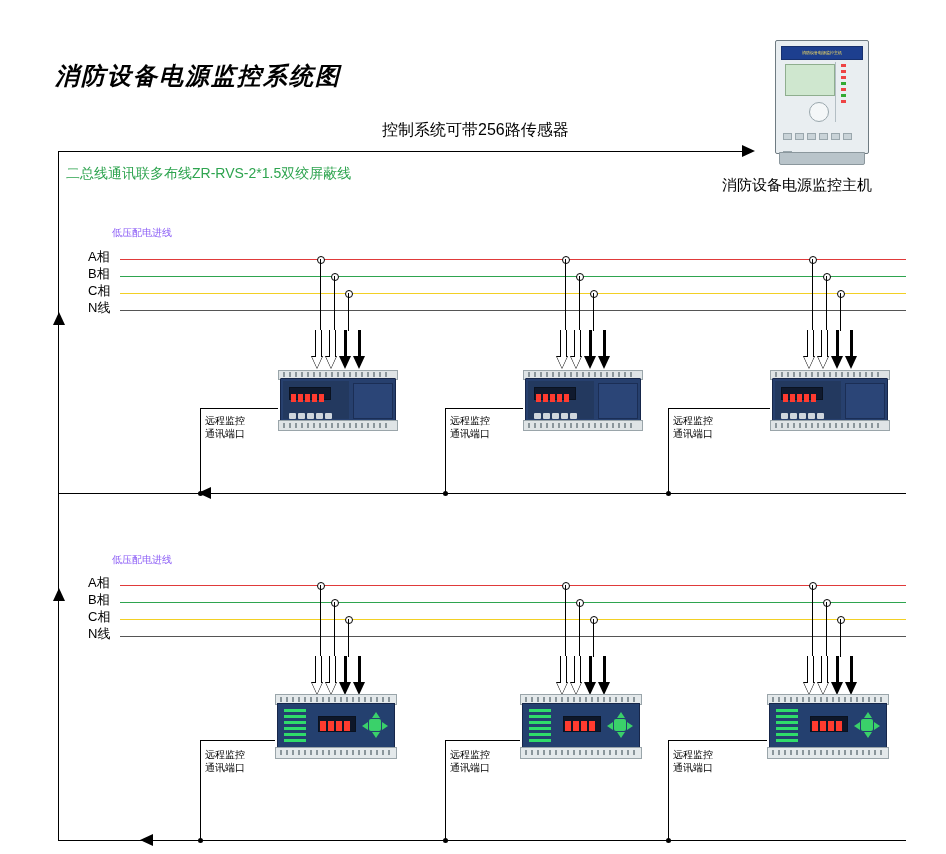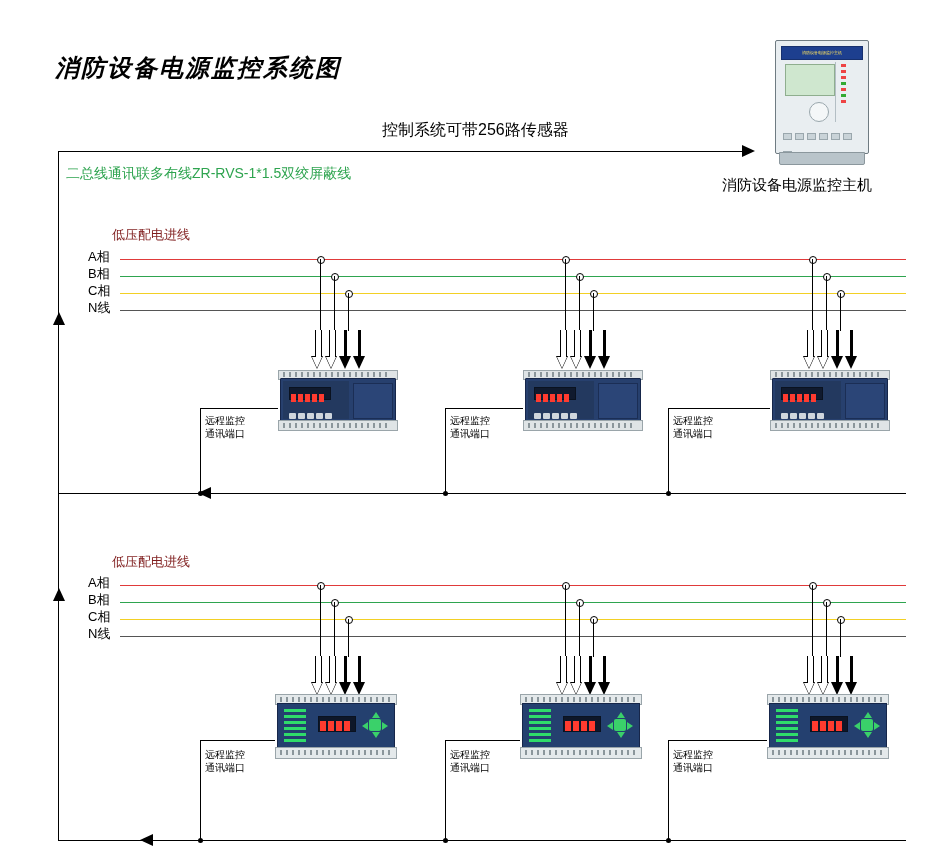--- a/index.html
+++ b/index.html
@@ -17,21 +17,21 @@
   #stage {
     position: absolute;
     left: 0; top: 0;
     width: 946px;
     height: 854px;
   }
   .abs { position: absolute; }
 
   
   .title {
-    left: 55px; top: 52px;
+    left: 55px; top: 60px;
     font-size: 24px;
     font-weight: bold;
     font-style: italic;
     letter-spacing: 2px;
     color: #000;
     font-family: "DejaVu Sans", sans-serif;
   }
   .lbl {
     font-size: 16px;
     color: #000;
@@ -52,22 +52,22 @@
     font-size: 15px;
     color: #000;
     white-space: nowrap;
   }
   .lbl-phase {
     font-size: 13px;
     color: #000;
     white-space: nowrap;
   }
   .lbl-incoming {
-    font-size: 13px;
-    color: #7f1d1d;
+    font-size: 10px;
+    color: #8b5cf6;
     white-space: nowrap;
   }
 
   
   .h-line { position: absolute; height: 1px; }
   .v-line { position: absolute; width: 1px; }
 
   .ln-black { background: #000; }
   .ln-red   { background: #e03a3a; }
   .ln-green { background: #2ea44f; }
@@ -439,21 +439,21 @@
     <div class="btnrow">
       <i></i><i></i><i></i><i></i><i></i><i></i><i></i>
     </div>
     <div class="base"></div>
   </div>
   <div class="abs lbl-host" style="left:722px; top:176px;">消防设备电源监控主机</div>
 
   <div class="h-line ln-black" style="left:58px; top:151px; width:690px;"></div>
   <div class="arrow-right" style="left:742px; top:145px;"></div>
   <div class="abs lbl" style="left:382px; top:120px;">控制系统可带256路传感器</div>
-  <div class="abs lbl-green" style="left:66px; top:165px;">二总线通讯联多布线ZR-RVS-1*1.5双绞屏蔽线</div>
+  <div class="abs lbl-green" style="left:66px; top:165px;">二总线通讯联多布线ZR-RVS-2*1.5双绞屏蔽线</div>
 
   <div class="v-line ln-black" style="left:58px; top:151px; height:690px;"></div>
   <div class="arrow-up" style="left:53px; top:312px;"></div>
   <div class="arrow-up" style="left:53px; top:588px;"></div>
 
   <div class="abs lbl-incoming" style="left:112px; top:226px;">低压配电进线</div>
 
   <div class="abs lbl-phase" style="left:88px; top:248px;">A相</div>
   <div class="abs lbl-phase" style="left:88px; top:265px;">B相</div>
   <div class="abs lbl-phase" style="left:88px; top:282px;">C相</div>

